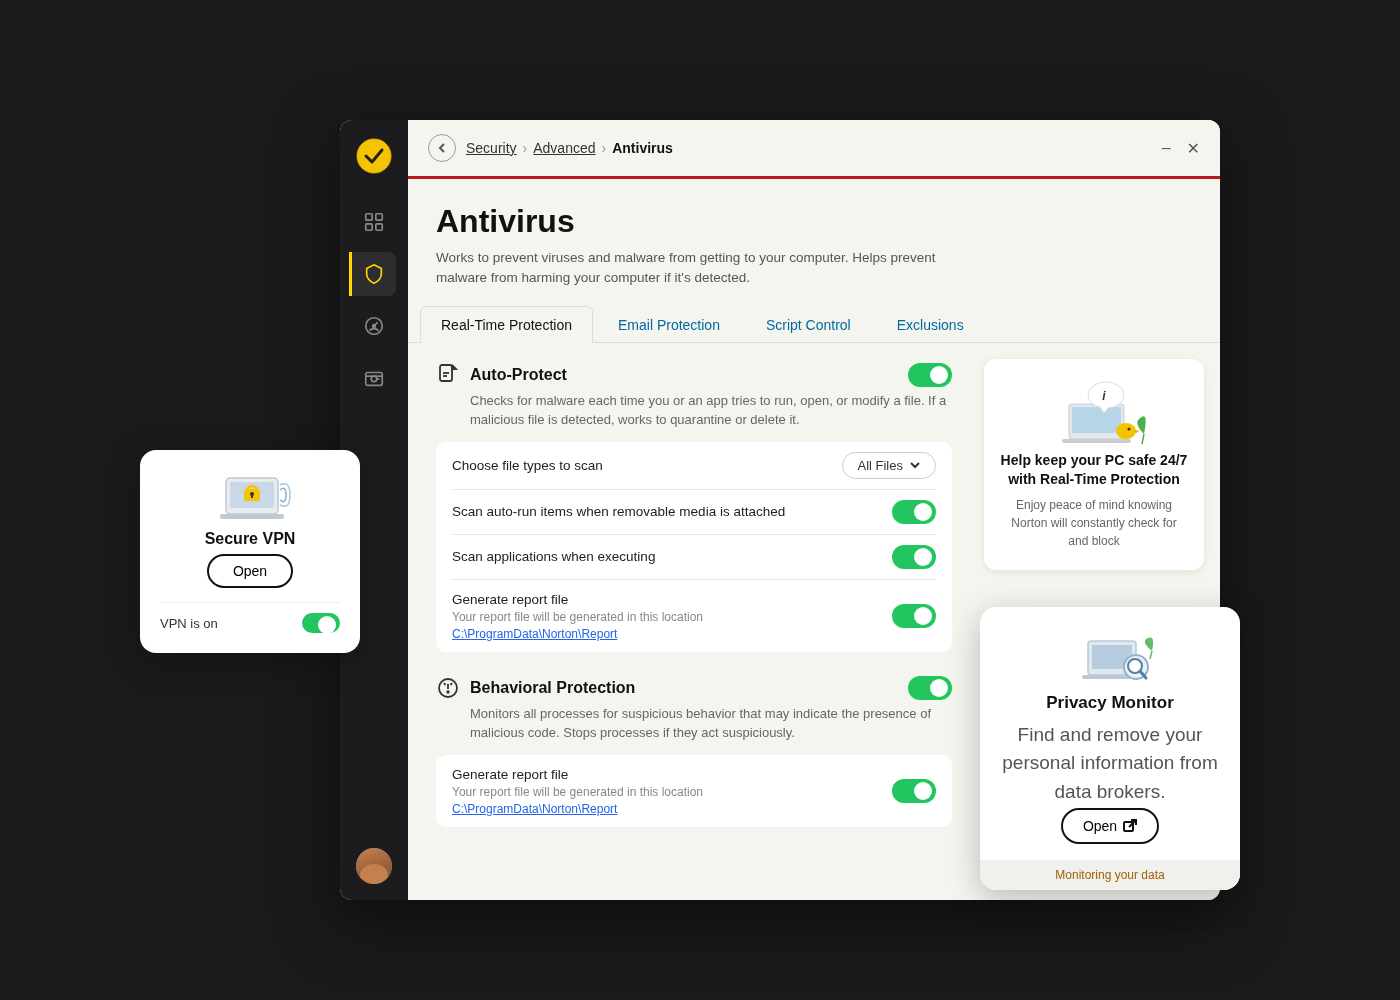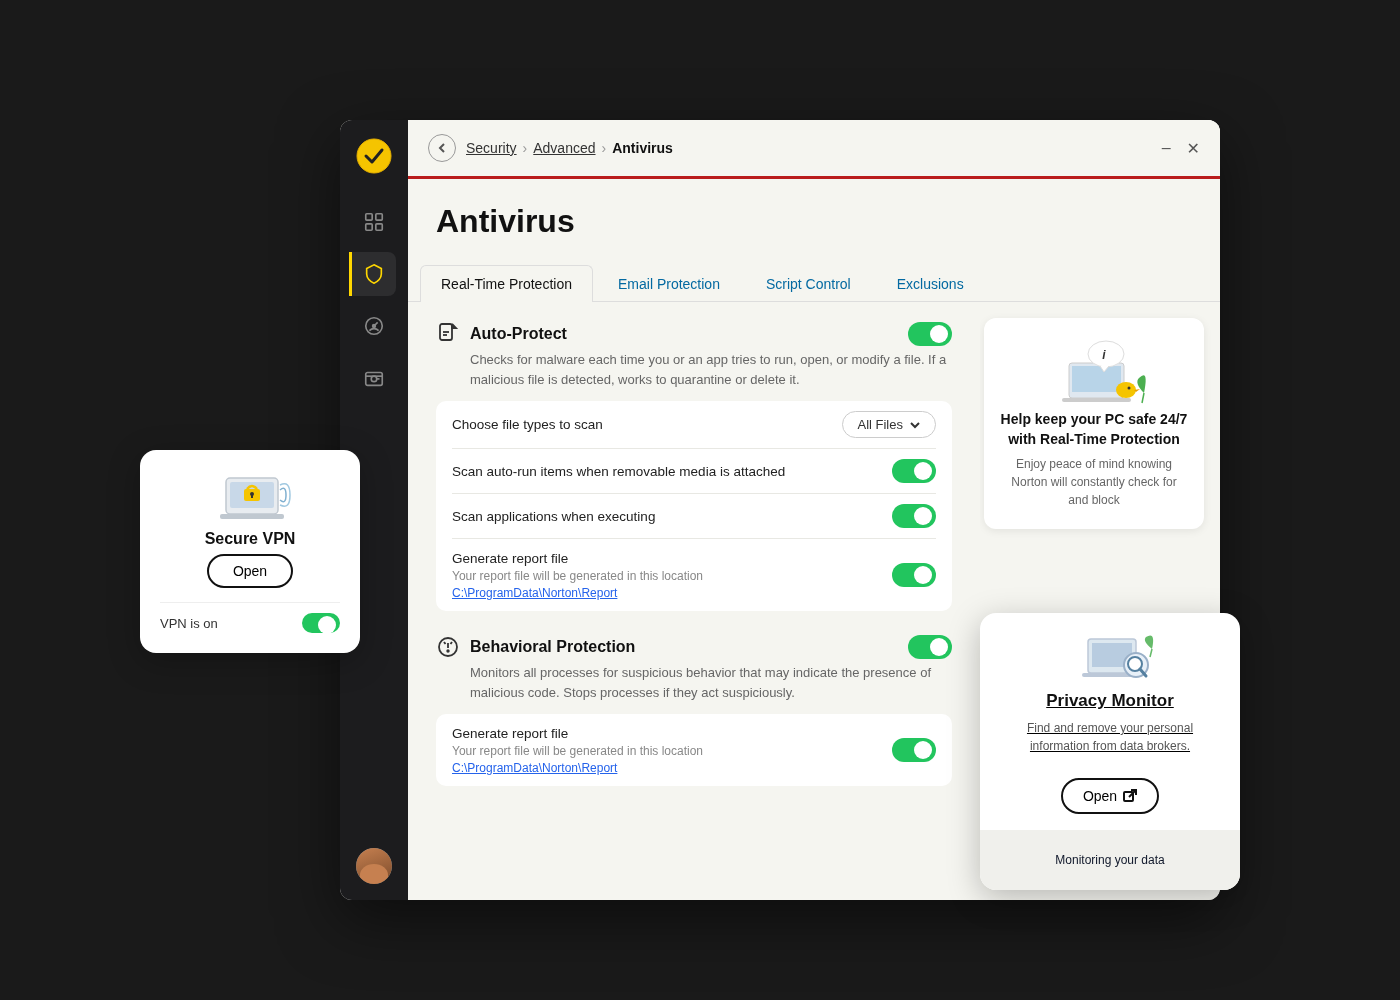--- a/index.html
+++ b/index.html
@@ -455,64 +455,63 @@
       right: -40px;
       width: 260px;
       background: white;
       border-radius: 16px;
       box-shadow: 0 8px 32px rgba(0,0,0,0.25);
       z-index: 10;
       overflow: hidden;
     }
 
     .privacy-card-body {
-      padding: 16px 20px 16px;
+      padding: 24px 20px 16px;
       text-align: center;
-      text-decoration: underline;
     }
 
     .privacy-card-icon {
       width: 64px;
       height: 50px;
       margin: 0 auto 12px;
     }
 
     .privacy-card-title {
       font-size: 17px;
       font-weight: 700;
       color: #111;
       margin-bottom: 8px;
     }
 
     .privacy-card-desc {
-      font-size: 12px;
+      font-size: 19px;
       color: #555;
       line-height: 1.5;
-      margin-bottom: 23px;
+      margin-bottom: 2px;
     }
 
     .privacy-open-btn {
       border: 2px solid #111;
       border-radius: 20px;
       padding: 8px 20px;
       font-size: 14px;
       font-weight: 500;
       cursor: pointer;
       background: white;
       display: inline-flex;
       align-items: center;
       gap: 6px;
     }
 
     .privacy-card-footer {
       background: #f0f0ec;
-      padding: 23px 20px;
+      padding: 8px 20px;
       text-align: center;
       font-size: 12px;
-      color: #0f172a;
+      color: #a16207;
     }
 
     
     .settings-inner {
       background: white;
       border-radius: 10px;
       padding: 0 16px;
       margin-bottom: 0;
     }
   </style>
@@ -588,20 +587,21 @@
           <span class="breadcrumb-current">Antivirus</span>
         </div>
         <div class="window-controls">
           <span class="win-btn">–</span>
           <span class="win-btn">✕</span>
         </div>
       </div>
 
       <div class="page-header">
         <div class="page-title">Antivirus</div>
+        <div class="page-desc">Works to prevent viruses and malware from getting to your computer. Helps prevent malware from harming your computer if it's detected.</div>
       </div>
 
       <div class="tabs">
         <div class="tab active">Real-Time Protection</div>
         <div class="tab">Email Protection</div>
         <div class="tab">Script Control</div>
         <div class="tab">Exclusions</div>
       </div>
 
       <div class="content-area">

